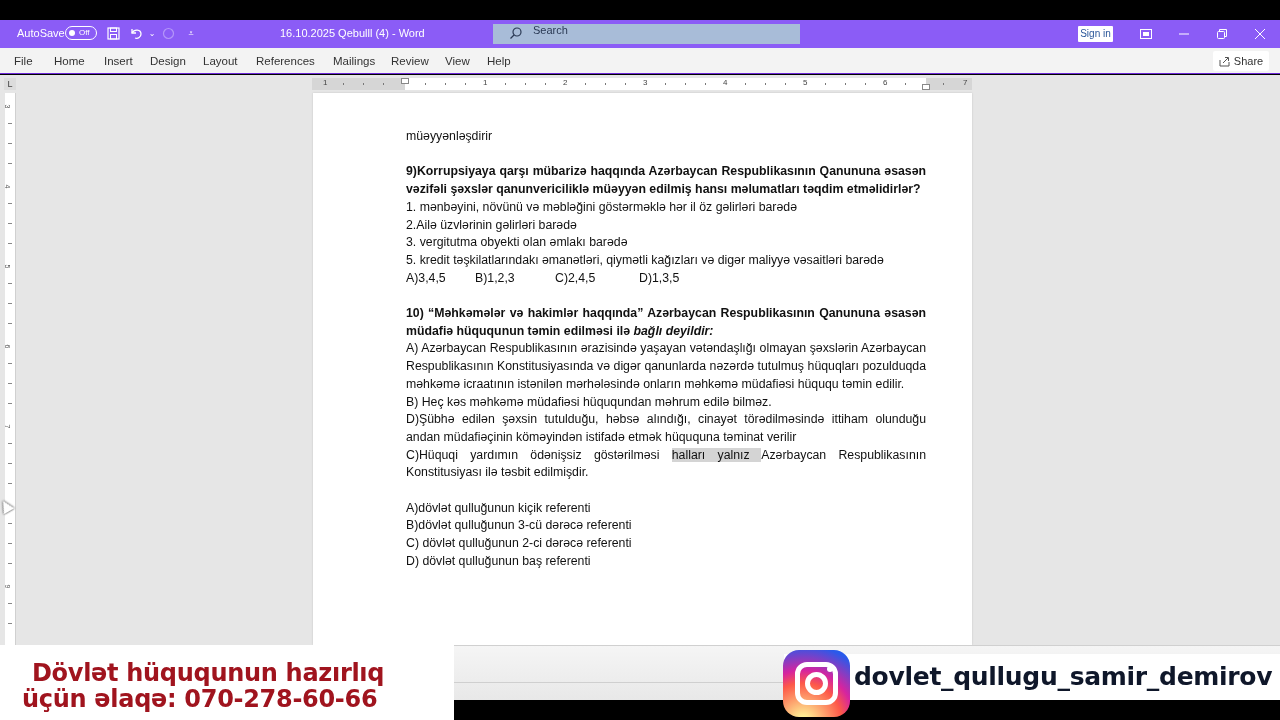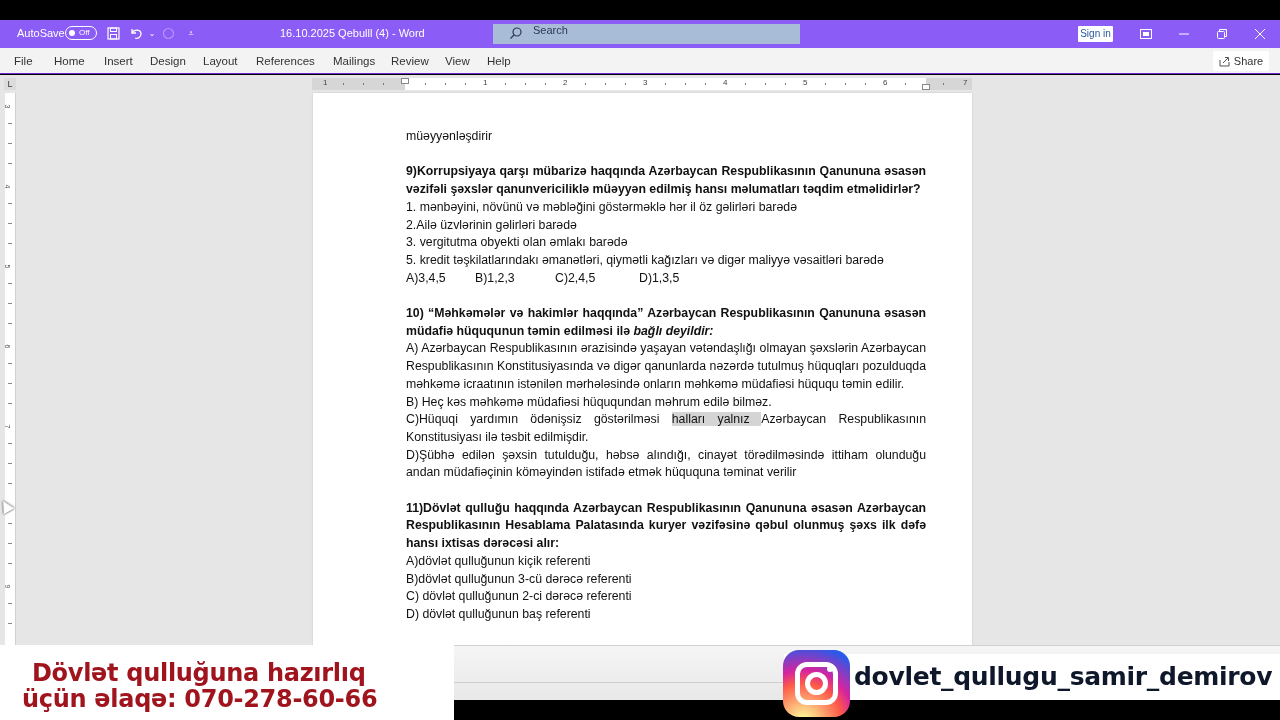--- a/index.html
+++ b/index.html
@@ -231,42 +231,41 @@
       <p>3. vergitutma obyekti olan əmlakı barədə</p>
       <p>5. kredit təşkilatlarındakı əmanətləri, qiymətli kağızları və digər maliyyə vəsaitləri barədə</p>
       <p class="answers">
         <span style="width:69px;">A)3,4,5</span><span style="width:80px;">B)1,2,3</span><span style="width:84px;">C)2,4,5</span><span>D)1,3,5</span>
       </p>
       <div class="gap"></div>
 
       <p class="just bold"><span>10) “Məhkəmələr və hakimlər haqqında” Azərbaycan Respublikasının Qanununa əsasən müdafiə hüququnun təmin edilməsi ilə </span><i>bağlı deyildir:</i></p>
       <p class="just">A) Azərbaycan Respublikasının ərazisində yaşayan vətəndaşlığı olmayan şəxslərin Azərbaycan Respublikasının Konstitusiyasında və digər qanunlarda nəzərdə tutulmuş hüquqları pozulduqda məhkəmə icraatının istənilən mərhələsində onların məhkəmə müdafiəsi hüququ təmin edilir.</p>
       <p>B) Heç kəs məhkəmə müdafiəsi hüququndan məhrum edilə bilməz.</p>
+      <p class="just">D)Şübhə edilən şəxsin tutulduğu, həbsə alındığı, cinayət törədilməsində ittiham olunduğu andan müdafiəçinin köməyindən istifadə etmək hüququna təminat verilir</p>
       <p class="just"><span>C)Hüquqi yardımın ödənişsiz göstərilməsi </span><span class="hl">halları yalnız </span><span>Azərbaycan Respublikasının Konstitusiyası ilə təsbit edilmişdir.</span></p>
-      <p class="just">D)Şübhə edilən şəxsin tutulduğu, həbsə alındığı, cinayət törədilməsində ittiham olunduğu andan müdafiəçinin köməyindən istifadə etmək hüququna təminat verilir</p>
       <div class="gap"></div>
 
-      <p class="just bold">11)Dövlət qulluğu haqqında Azərbaycan Respublikasının Qanununa əsasən Azərbaycan Respublikasının Hesablama Palatasında kuryer vəzifəsinə qəbul olunmuş şəxs ilk dəfə hansı ixtisas dərəcəsi alır:</p>
       <p>A)dövlət qulluğunun kiçik referenti</p>
       <p>B)dövlət qulluğunun 3-cü dərəcə referenti</p>
       <p>C) dövlət qulluğunun 2-ci dərəcə referenti</p>
       <p>D) dövlət qulluğunun baş referenti</p>
     </div>
   </div>
 
   <div class="cursor"></div>
 </div>
 
 <div class="status-strip">
     <div class="line"></div>
   </div>
 <div class="bottom-black"></div>
 
 <div class="promo-left">
-  <span class="l1">Dövlət qulluğuna hazırlıq</span>
+  <span class="l1">Dövlət hüququnun hazırlıq</span>
   <span class="l2">üçün əlaqə: 070-278-60-66</span>
 </div>
 <div class="promo-right">
   <span class="handle">dovlet_qullugu_samir_demirov</span>
 </div>
 <div class="ig-logo">
   <div class="ring"></div>
     <div class="lens"></div>
     <div class="dot"></div>
 </div>

